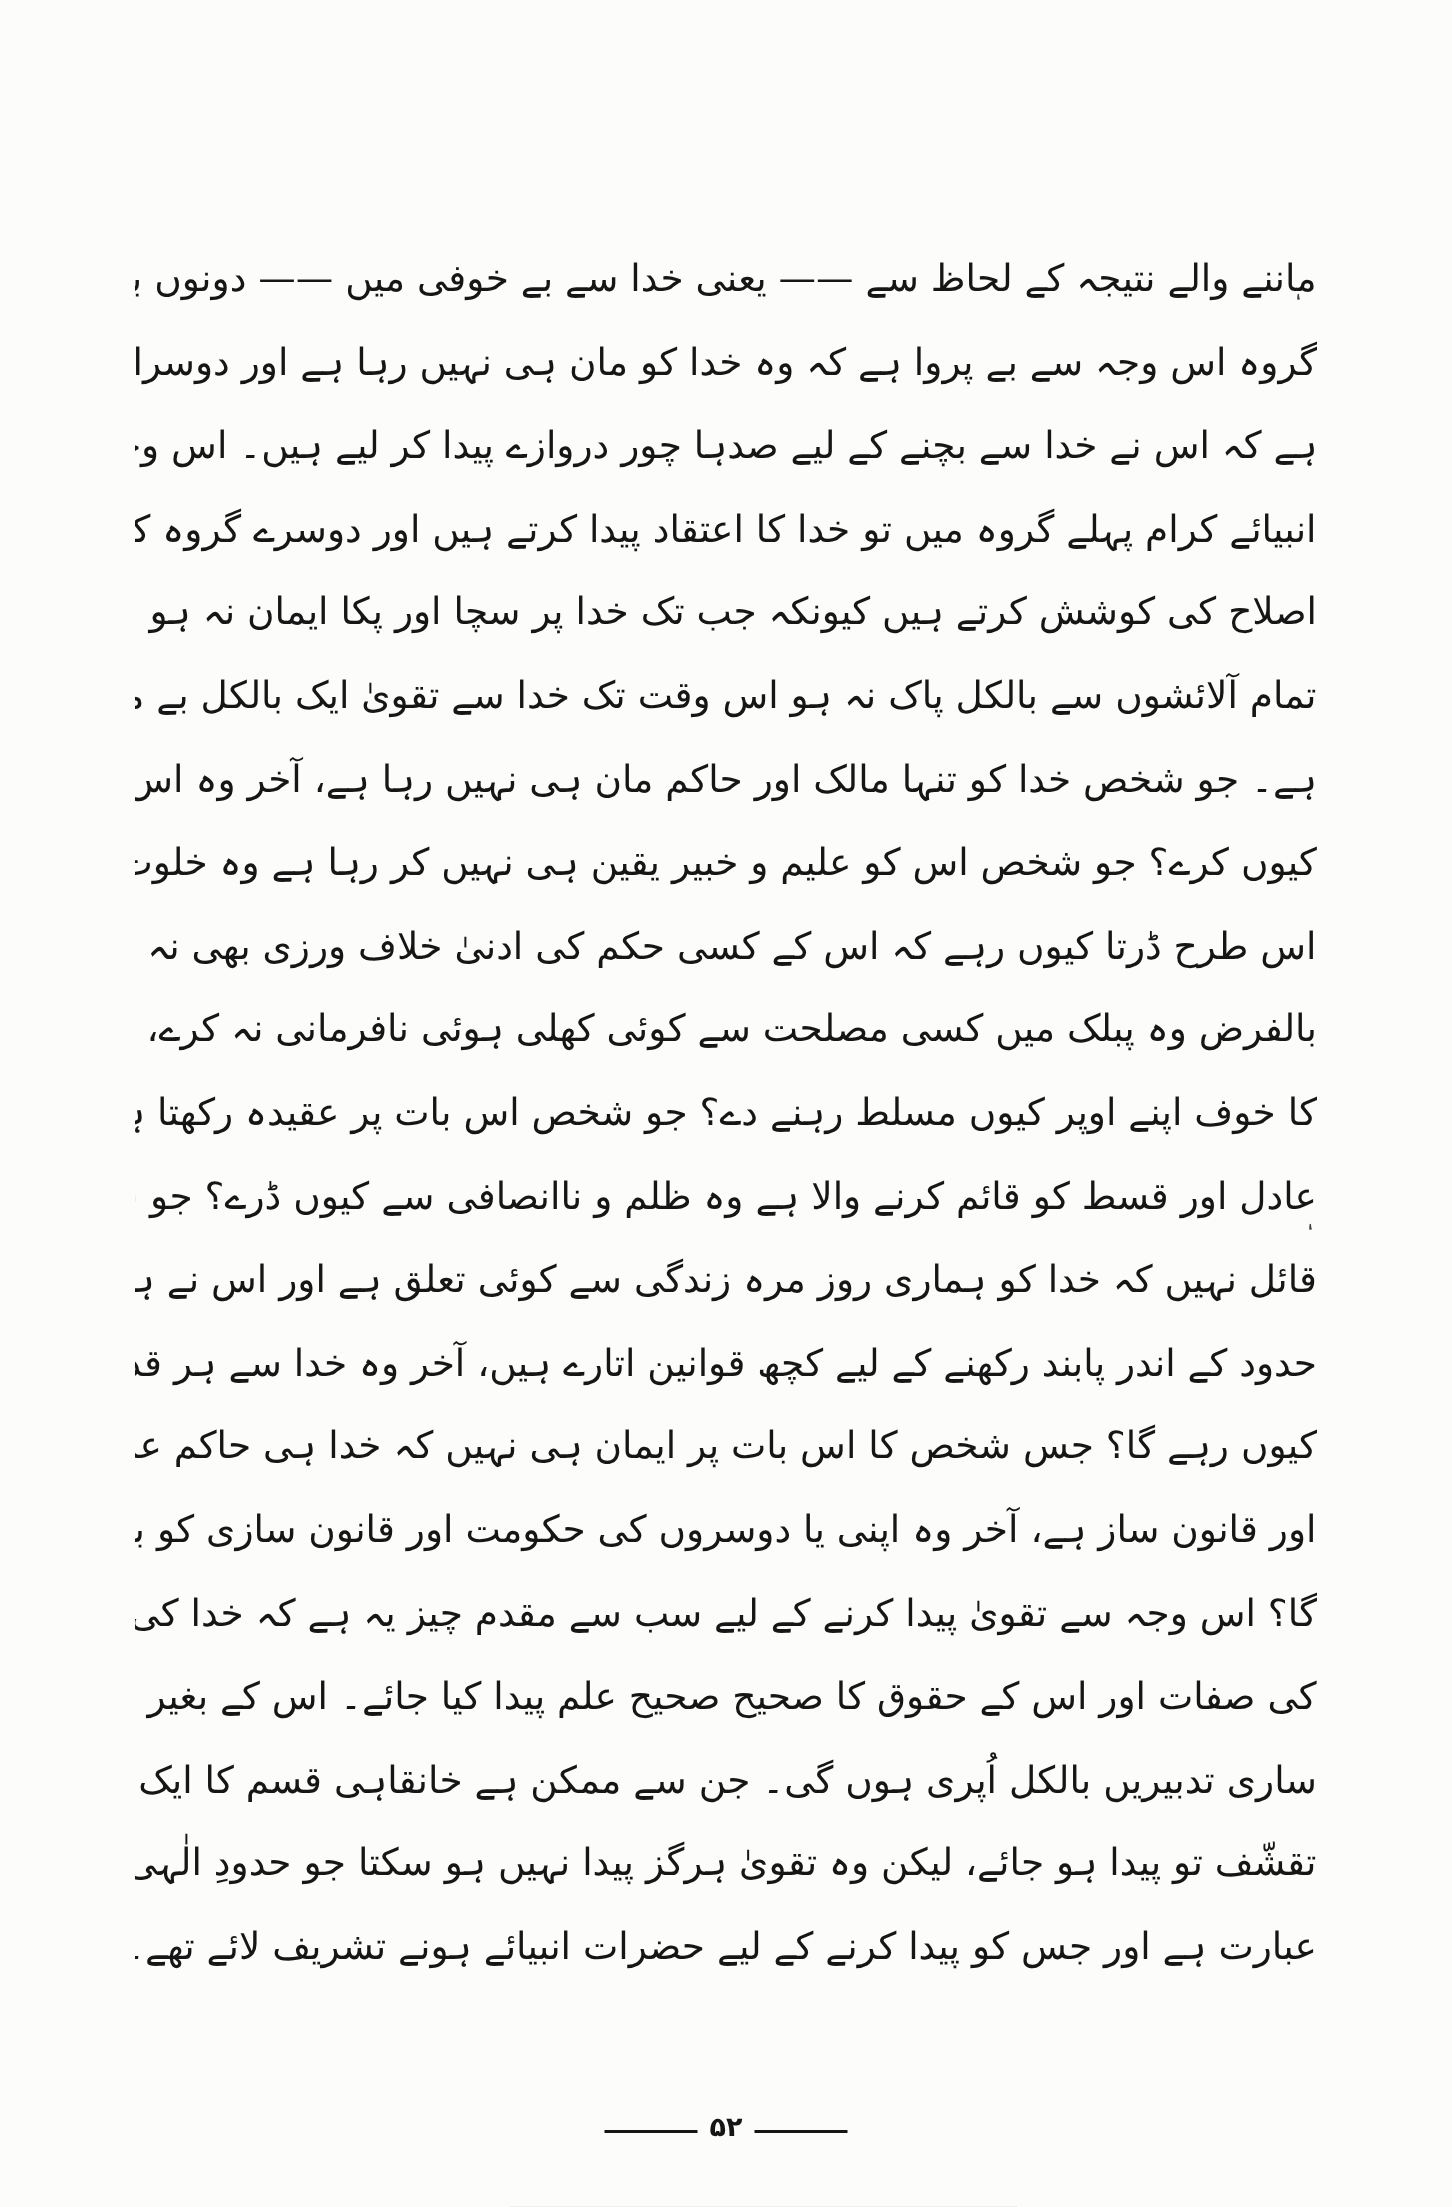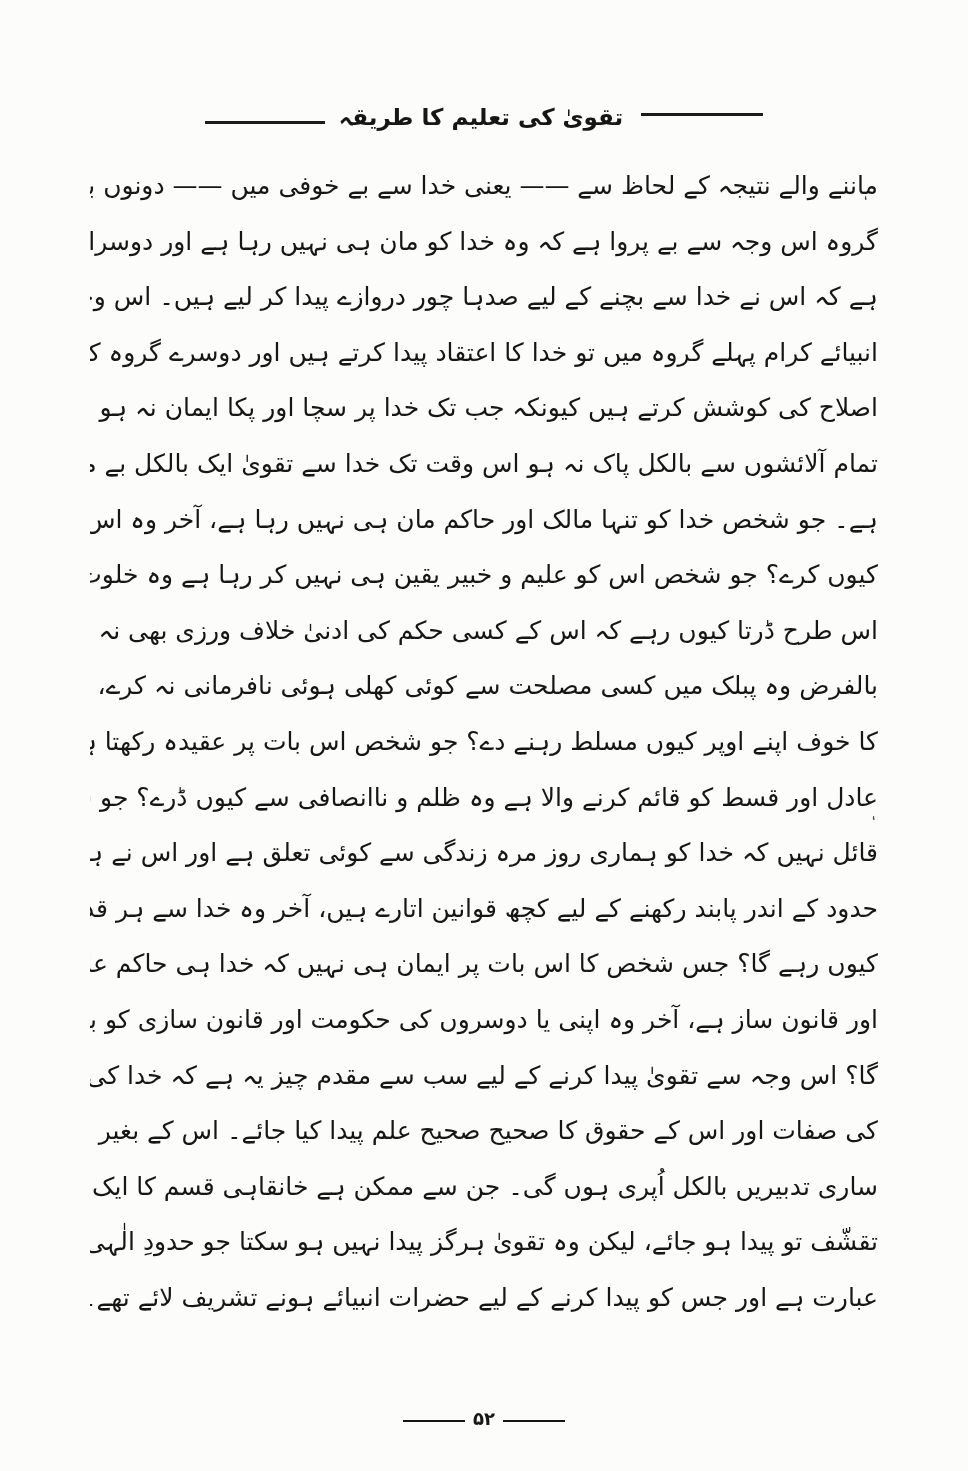--- a/index.html
+++ b/index.html
@@ -104,25 +104,20 @@
     line-height: 1;
   }
   .speck-1 { top: 188px;  left: 862px; }
   .speck-2 { top: 808px;  left: 870px; }
 </style>
 </head>
 <body>
 
 <div class="page">
 
-  <header class="header">
-    <span class="rule rule-right"></span>
-    <h1 class="title">تقویٰ کی تعلیم کا طریقہ</h1>
-    <span class="rule rule-left"></span>
-  </header>
 
   <main class="body-text">
 
       <div class="line">ماننے والے نتیجہ کے لحاظ سے —— یعنی خدا سے بے خوفی میں —— دونوں برابر ہیں۔ پہلا</div>
 
       <div class="line">گروہ اس وجہ سے بے پروا ہے کہ وہ خدا کو مان ہی نہیں رہا ہے اور دوسرا اس وجہ سے مستغنی</div>
 
       <div class="line">ہے کہ اس نے خدا سے بچنے کے لیے صدہا چور دروازے پیدا کر لیے ہیں۔ اس وجہ سے</div>
 
       <div class="line">انبیائے کرام پہلے گروہ میں تو خدا کا اعتقاد پیدا کرتے ہیں اور دوسرے گروہ کے عقیدہ کی</div>

